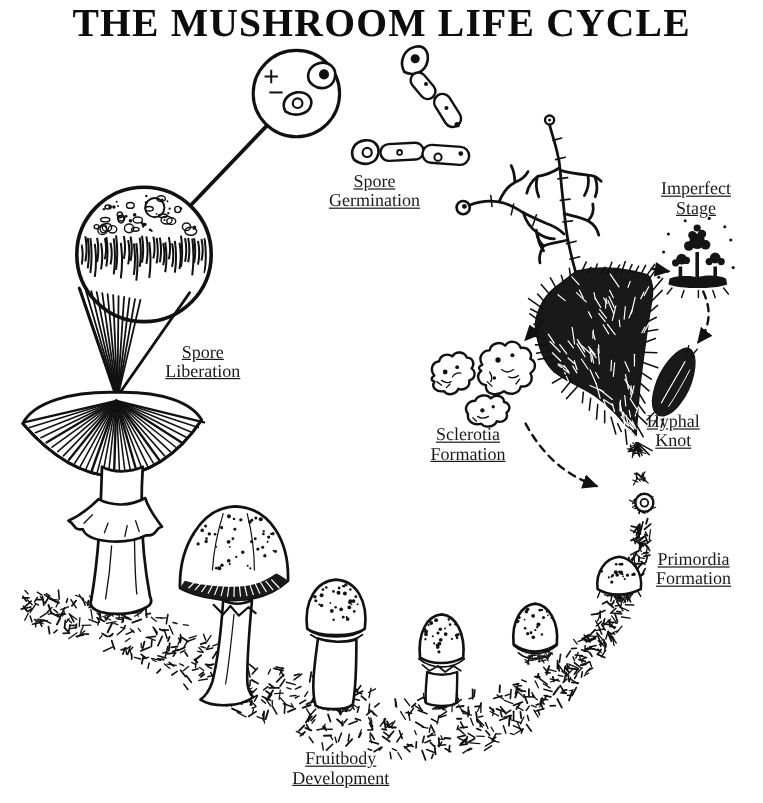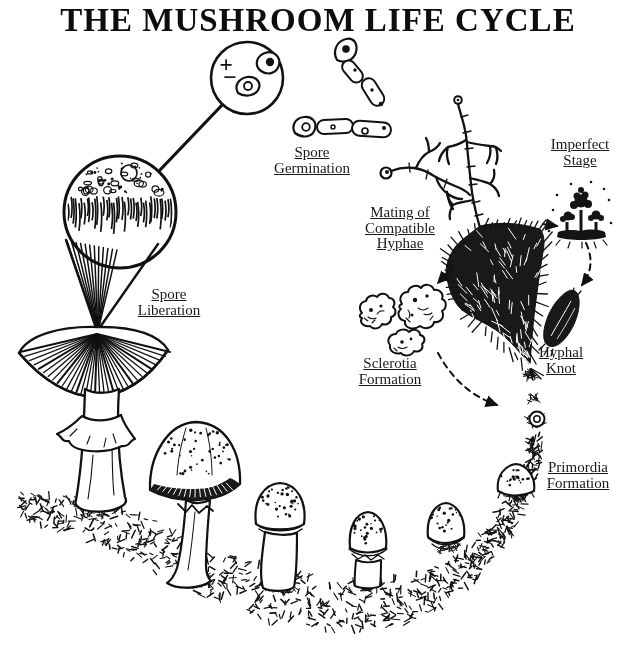--- a/index.html
+++ b/index.html
@@ -1756,24 +1756,23 @@
       <path d="M586,243 C593,258 592,272 582,285" stroke-dasharray="6 5" marker-end="url(#ah)"></path>
       <path d="M453,267 L438,283" stroke-dasharray="4 4" marker-end="url(#ah)"></path>
       <path d="M438,353 C452,379 471,396 497,405" stroke-dasharray="6 5" marker-end="url(#ah)"></path>
     </g>
   </svg>
 
   <div class="lbl" style="left:169px;top:287px">Spore
 Liberation</div>
   <div class="lbl" style="left:312px;top:145px">Spore
 Germination</div>
-  <div class="lbl" style="left:400px;top:205px">Mating of
-Compatible
-Hyphae</div>
-  <div class="lbl" style="left:580px;top:137px">Imperfect
+  <div class="lbl" style="left:580px;top:151px">Imperfect
 Stage</div>
   <div class="lbl" style="left:561px;top:345px">Hyphal
 Knot</div>
   <div class="lbl" style="left:390px;top:356px">Sclerotia
 Formation</div>
   <div class="lbl" style="left:578px;top:460px">Primordia
 Formation</div>
+  <div class="lbl" style="left:284px;top:626px">Fruitbody
+Development</div>
 </div>
 
 </body></html>

